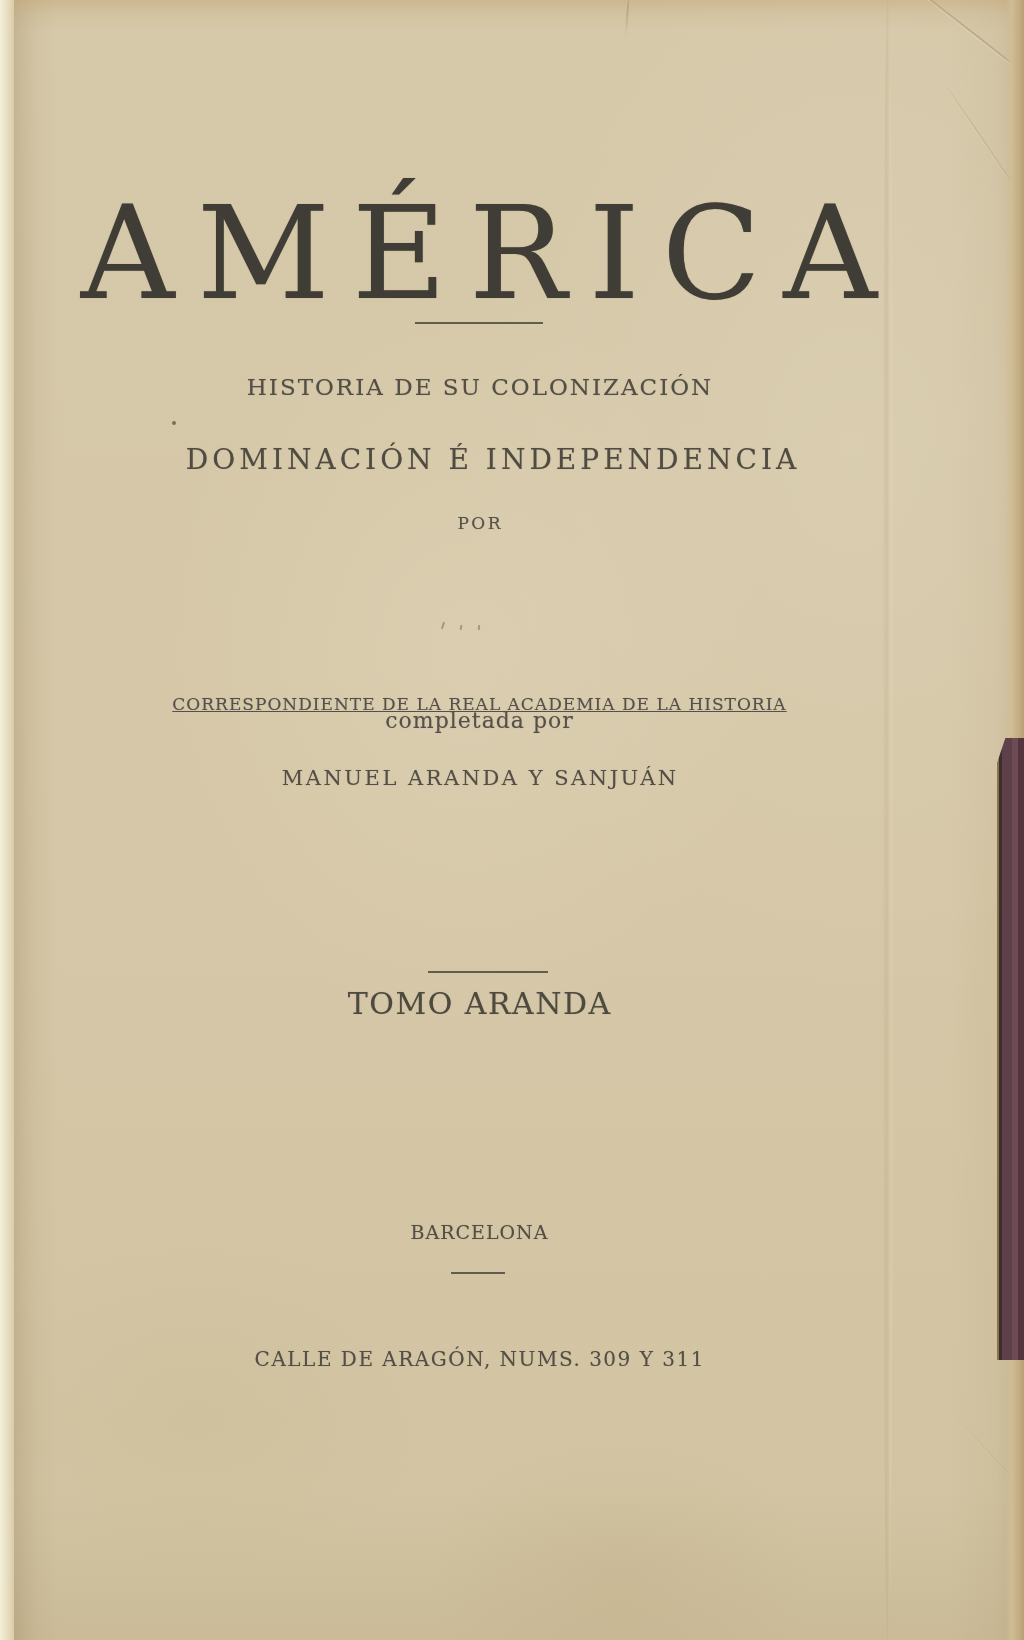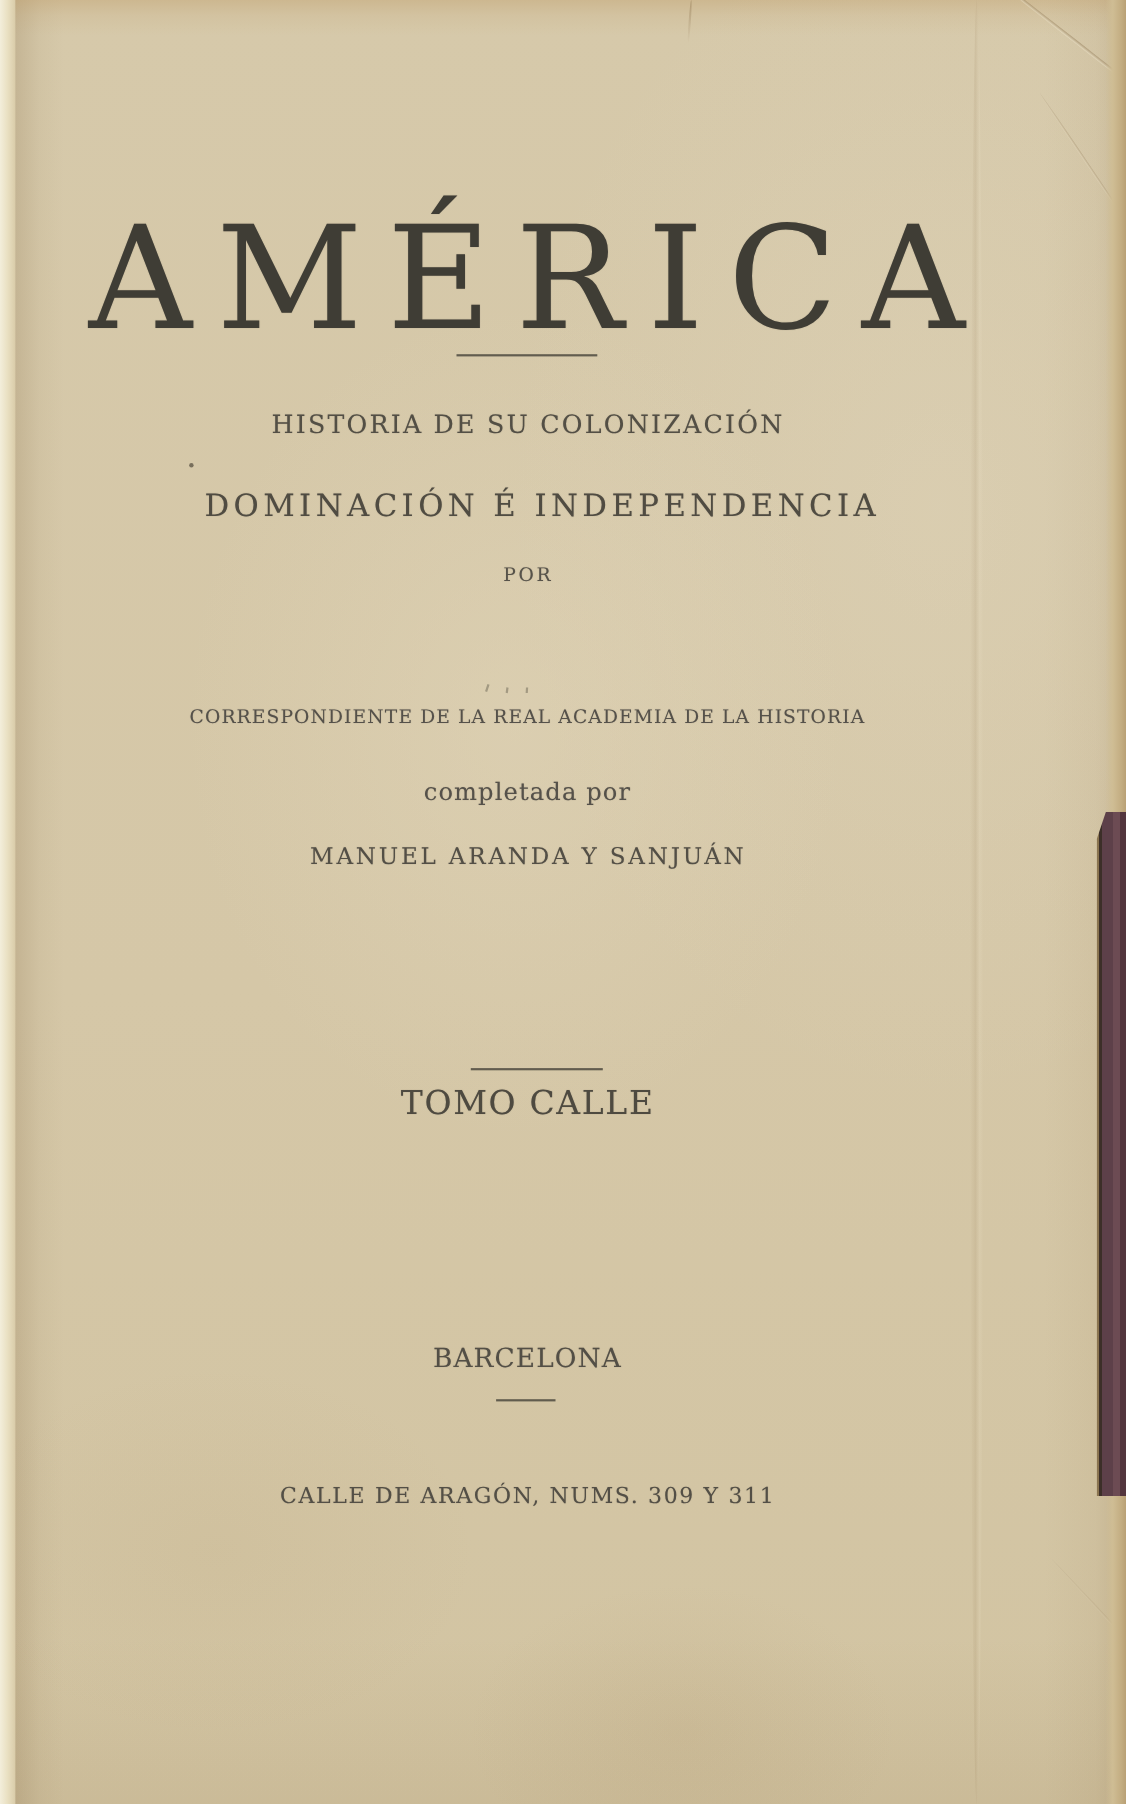--- a/index.html
+++ b/index.html
@@ -85,25 +85,25 @@
     text-shadow:0 0 1px rgba(76,72,62,0.35);
   }
 
   .title      { top:188px; font-size:130px; letter-spacing:22px; text-indent:22px; line-height:1; color:#3f3d35; }
   .subtitle-1 { top:374px;  font-size:23px; letter-spacing:2px;  text-indent:2px; color:#534f45; }
   .subtitle-2 { top:443px;  font-size:28px; letter-spacing:4px;  text-indent:4px; color:#504c42;padding-left:24px; }
   .byline     { top:513px;  font-size:17px; letter-spacing:2.5px;text-indent:2.5px; color:#57534a; }
   .author     { top:568px;  font-size:45px; letter-spacing:1px;  line-height:1; color:#514d43; }
   .author .given { margin-right:26px; }
   .author .initial { letter-spacing:0; border-bottom:3px solid rgba(81,77,67,0.8); padding-bottom:1px; }
-  .affiliation{ top:642px;  font-size:17px; letter-spacing:1px;  text-indent:1px; color:#55514a; }
+  .affiliation{ top:694px;  font-size:17px; letter-spacing:1px;  text-indent:1px; color:#55514a;text-decoration:underline; }
   .completed  { top:708px;  font-size:22px; letter-spacing:1px;  text-indent:1px; color:#55514a; }
   .collaborator{ top:766px; font-size:21px; letter-spacing:2.5px;text-indent:2.5px; color:#534f46; }
   .volume     { top:986px;  font-size:30px; letter-spacing:1.5px;text-indent:1.5px; color:#4e4a40; }
-  .city       { top:1221px; font-size:24px; letter-spacing:1px;  text-indent:1px; color:#534f46; }
+  .city       { top:1221px; font-size:19px; letter-spacing:1px;  text-indent:1px; color:#534f46; }
   .publisher  { top:1296px; font-size:30px; letter-spacing:2px;  text-indent:2px; color:#4c483e; }
   .address    { top:1347px; font-size:20px; letter-spacing:1.5px;text-indent:1.5px; color:#534f46; }
   .year       { top:1389px; font-size:24px; letter-spacing:1px;  color:#534f46; }
 
   
   .rule { position:absolute; height:2px; background:rgba(72,68,58,0.82); }
   .rule-title { left:401px; top:322px;  width:128px; height:2px; }
   .rule-tomo  { left:414px; top:971px;  width:120px; height:2px; }
   .rule-city  { left:437px; top:1272px; width:54px;  height:2px; }
 
@@ -144,21 +144,21 @@
 
     <div class="tick tick-1"></div>
     <div class="tick tick-2"></div>
     <div class="tick tick-3"></div>
 
     <div class="line affiliation">CORRESPONDIENTE DE LA REAL ACADEMIA DE LA HISTORIA</div>
     <div class="line completed">completada por</div>
     <div class="line collaborator">MANUEL ARANDA Y SANJUÁN</div>
 
     <div class="rule rule-tomo"></div>
-    <div class="line volume">TOMO CALLE</div>
+    <div class="line volume">TOMO ARANDA</div>
 
     <div class="line city">BARCELONA</div>
     <div class="rule rule-city"></div>
     <div class="line address">CALLE DE ARAGÓN, NUMS. 309 Y 311</div>
 
     <div class="speck"></div>
 
     <div class="right-edge"></div>
   </div>
 

